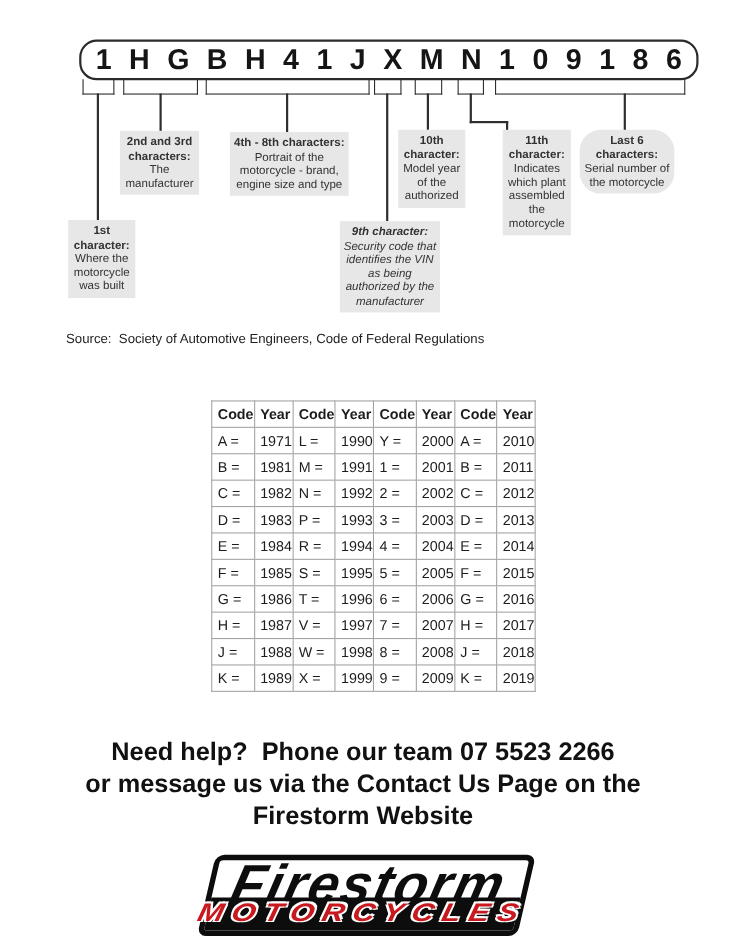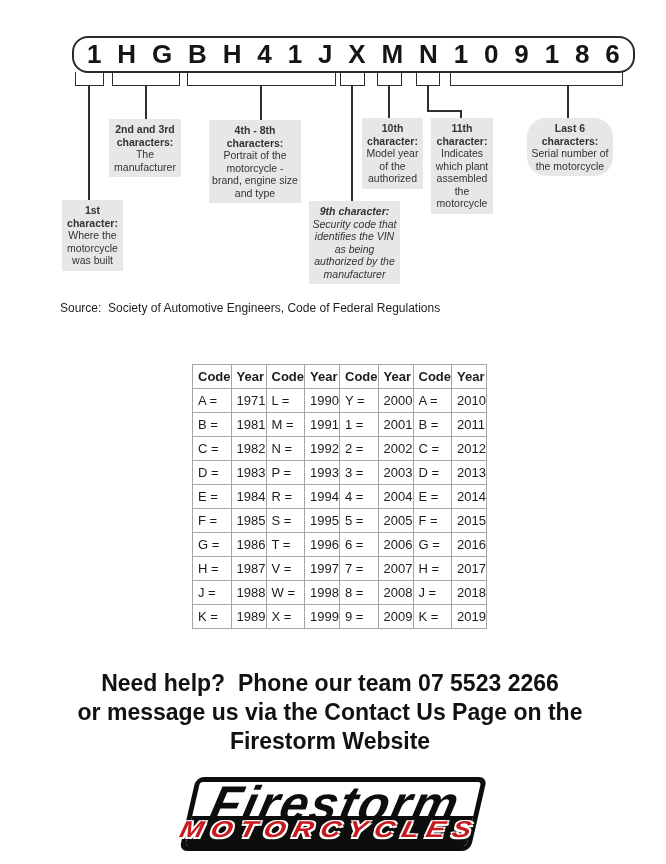--- a/index.html
+++ b/index.html
@@ -40,24 +40,24 @@
   
   .callout {
     position:absolute; background:#e7e7e7; color:#333;
     font-size:10.5px; line-height:12.5px; text-align:center;
     padding:4px 2px; box-sizing:border-box;
   }
   .co-title { font-weight:bold; display:block; }
   .co-body  { display:block; }
   .co1 { left:62px;  top:200px; width:61px; }
   .co2 { left:109px; top:119px; width:72px;text-align:center; }
-  .co3 { left:209px; top:120px; width:92px; }
+  .co3 { left:209px; top:120px; width:108px; }
   .co4 { left:309px; top:201px; width:91px;font-style:italic; }
   .co5 { left:362px; top:118px; width:61px; }
-  .co6 { left:431px; top:118px; width:62px; }
+  .co6 { left:457px; top:118px; width:62px; }
   .co7 { left:527px; top:118px; width:86px;border-radius:19px; }
 
   .source { position:absolute; left:60px; top:301px; font-size:12px; color:#1e1e1e; }
 
   
   .year-table { position:absolute; left:192px; top:364px; border-collapse:collapse; font-size:13px; color:#1c1c1c; background:#fff; }
   .year-table th, .year-table td {
     border:1px solid #a5a5a5; height:23px; padding:0 0 0 5px;
     text-align:left; font-weight:normal; white-space:nowrap;
   }

